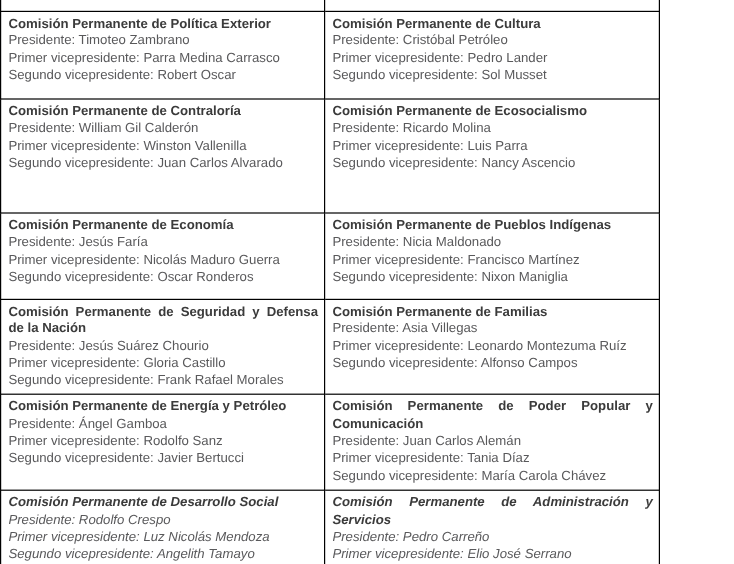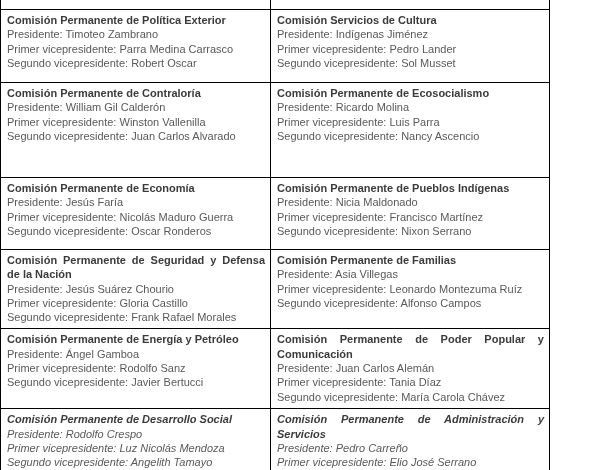--- a/index.html
+++ b/index.html
@@ -70,22 +70,22 @@
     </tbody>
     <tbody class="rows" id="rows-body">
   <tr class="committee-row">
     <td class="cell">
       <div class="committee-title">Comisión Permanente de Política Exterior</div>
       <div class="member-line"><span>Presidente:</span> <span>Timoteo Zambrano</span></div>
       <div class="member-line"><span>Primer vicepresidente:</span> <span>Parra Medina Carrasco</span></div>
       <div class="member-line"><span>Segundo vicepresidente:</span> <span>Robert Oscar</span></div>
     </td>
     <td class="cell">
-      <div class="committee-title">Comisión Servicios de Cultura</div>
-      <div class="member-line"><span>Presidente:</span> <span>Indígenas Jiménez</span></div>
+      <div class="committee-title">Comisión Permanente de Cultura</div>
+      <div class="member-line"><span>Presidente:</span> <span>Cristóbal Petróleo</span></div>
       <div class="member-line"><span>Primer vicepresidente:</span> <span>Pedro Lander</span></div>
       <div class="member-line"><span>Segundo vicepresidente:</span> <span>Sol Musset</span></div>
     </td>
   </tr>
 
   <tr class="committee-row">
     <td class="cell">
       <div class="committee-title">Comisión Permanente de Contraloría</div>
       <div class="member-line"><span>Presidente:</span> <span>William Gil Calderón</span></div>
       <div class="member-line"><span>Primer vicepresidente:</span> <span>Winston Vallenilla</span></div>
@@ -103,21 +103,21 @@
     <td class="cell">
       <div class="committee-title">Comisión Permanente de Economía</div>
       <div class="member-line"><span>Presidente:</span> <span>Jesús Faría</span></div>
       <div class="member-line"><span>Primer vicepresidente:</span> <span>Nicolás Maduro Guerra</span></div>
       <div class="member-line"><span>Segundo vicepresidente:</span> <span>Oscar Ronderos</span></div>
     </td>
     <td class="cell">
       <div class="committee-title">Comisión Permanente de Pueblos Indígenas</div>
       <div class="member-line"><span>Presidente:</span> <span>Nicia Maldonado</span></div>
       <div class="member-line"><span>Primer vicepresidente:</span> <span>Francisco Martínez</span></div>
-      <div class="member-line"><span>Segundo vicepresidente:</span> <span>Nixon Serrano</span></div>
+      <div class="member-line"><span>Segundo vicepresidente:</span> <span>Nixon Maniglia</span></div>
     </td>
   </tr>
 
   <tr class="committee-row">
     <td class="cell">
       <div class="committee-title">Comisión Permanente de Seguridad y Defensa de la Nación</div>
       <div class="member-line"><span>Presidente:</span> <span>Jesús Suárez Chourio</span></div>
       <div class="member-line"><span>Primer vicepresidente:</span> <span>Gloria Castillo</span></div>
       <div class="member-line"><span>Segundo vicepresidente:</span> <span>Frank Rafael Morales</span></div>
     </td>

